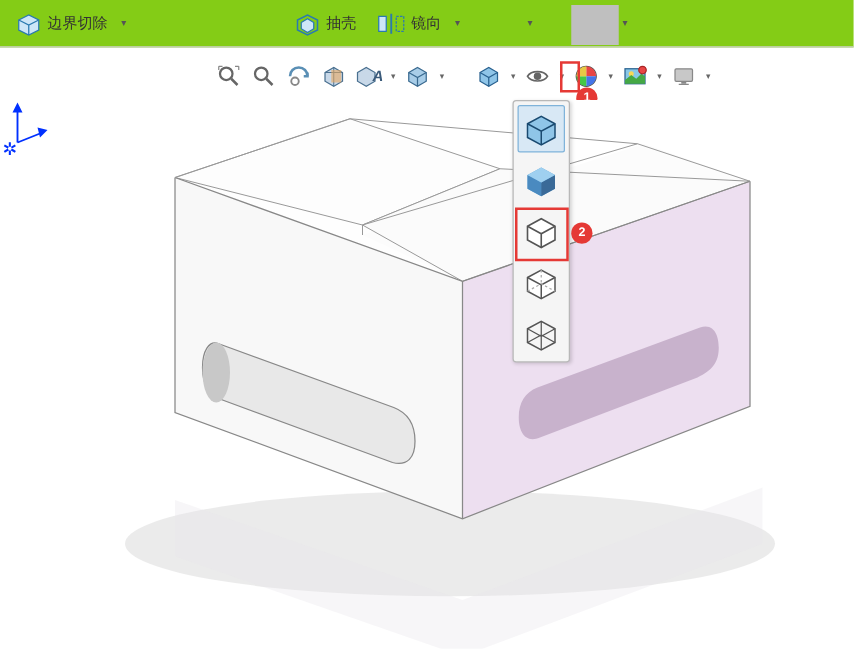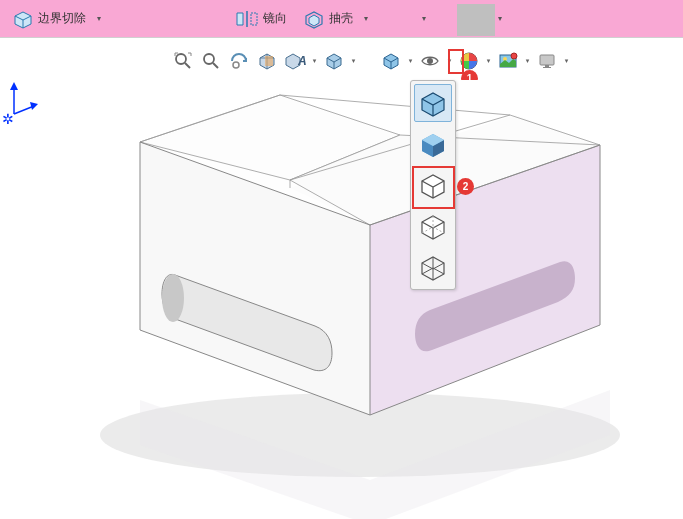--- a/index.html
+++ b/index.html
@@ -8,21 +8,21 @@
       height: 519px;
       font-family: "Microsoft YaHei", Arial, sans-serif;
       font-size: 12px;
       background: #fff;
       overflow: hidden;
       position: relative;
     }
     
     .top-bar {
       height: 38px;
-      background: #f9a8d4;
+      background: #84cc16;
       border-bottom: 1px solid #d0d0d0;
       display: flex;
       align-items: center;
       padding: 0 4px;
     }
     .top-btn {
       display: flex;
       align-items: center;
       height: 28px;
       padding: 0 6px;
@@ -150,34 +150,34 @@
       <path d="M3 8 L11 4 L19 8 L19 16 L11 20 L3 16 Z" fill="#cde6f7" stroke="#2a7ab0" stroke-width="1"></path>
       <path d="M3 8 L11 12 L19 8 M11 12 L11 20" fill="none" stroke="#2a7ab0" stroke-width="1"></path>
     </svg>
     <span>边界切除</span>
   </div>
   <div class="dd-arrow">▾</div>
 
   <div class="spacer-big"></div>
 
   <div class="top-btn">
+    <svg width="22" height="22" viewBox="0 0 22 22">
+      <path d="M3 8 L11 4 L19 8 L19 16 L11 20 L3 16 Z" fill="none" stroke="#2a7ab0" stroke-width="1.2"></path>
+      <path d="M6 10 L11 7 L16 10 L16 15 L11 18 L6 15 Z" fill="#cde6f7" stroke="#2a7ab0" stroke-width="1"></path>
+    </svg>
+    <span>抽壳</span>
+  </div>
+
+  <div class="top-btn">
     <svg width="24" height="20" viewBox="0 0 24 20">
       <path d="M2 4 L8 4 L8 16 L2 16 Z" fill="#cde6f7" stroke="#2a7ab0"></path>
       <path d="M16 4 L22 4 L22 16 L16 16 Z" fill="none" stroke="#2a7ab0" stroke-dasharray="2 1"></path>
       <line x1="12" y1="2" x2="12" y2="18" stroke="#2a7ab0" stroke-width="1.5"></line>
     </svg>
     <span>镜向</span>
-  </div>
-
-  <div class="top-btn">
-    <svg width="22" height="22" viewBox="0 0 22 22">
-      <path d="M3 8 L11 4 L19 8 L19 16 L11 20 L3 16 Z" fill="none" stroke="#2a7ab0" stroke-width="1.2"></path>
-      <path d="M6 10 L11 7 L16 10 L16 15 L11 18 L6 15 Z" fill="#cde6f7" stroke="#2a7ab0" stroke-width="1"></path>
-    </svg>
-    <span>抽壳</span>
   </div>
   <div class="dd-arrow">▾</div>
 
   <div class="dd-arrow" style="margin-left:40px">▾</div>
 
   <div class="gray-swatch"></div>
   <div class="dd-arrow">▾</div>
 </div>
 
 <div class="icon-bar">

